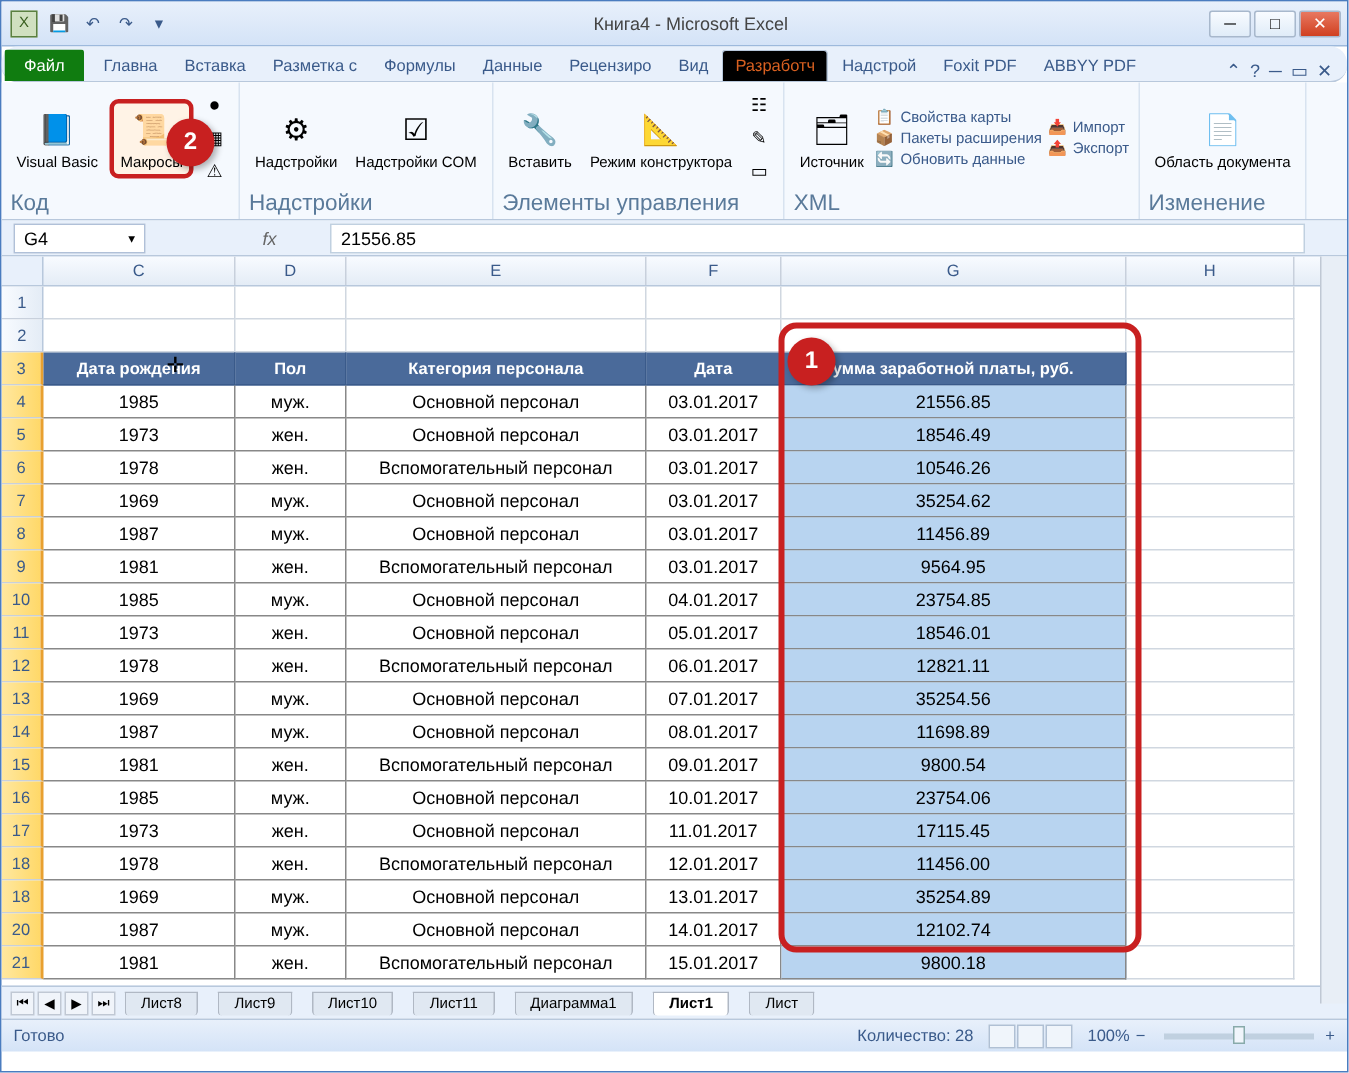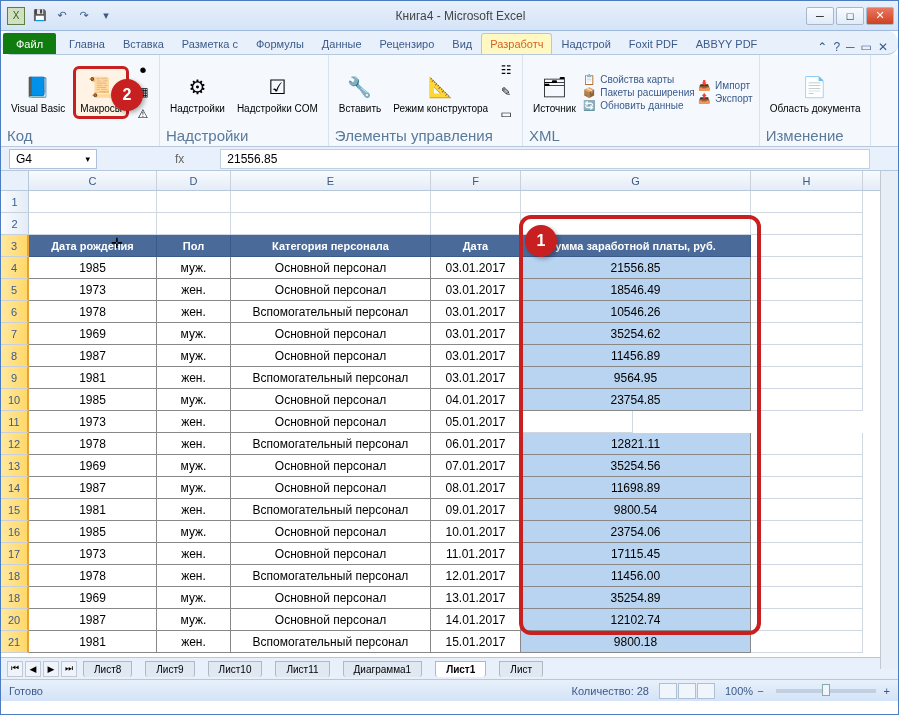--- a/index.html
+++ b/index.html
@@ -10,39 +10,39 @@
 .qat { display: flex; gap: 4px; align-items: center; }
 .qat-btn { width: 18px; height: 18px; display: flex; align-items: center; justify-content: center; font-size: 11px; color: #3a5a8a; }
 .title-text { flex: 1; text-align: center; font-size: 12px; color: #444; }
 .win-controls { display: flex; gap: 2px; margin-right: 4px; }
 .win-btn { width: 28px; height: 18px; border: 1px solid #a8b8cc; border-radius: 2px; display: flex; align-items: center; justify-content: center; font-size: 11px; background: linear-gradient(#f8fbff,#e0ecf8); }
 .win-btn.close { background: linear-gradient(#e87860,#d04020); color: #fff; }
 
 .ribbon-tabs { height: 24px; background: #e8f0fb; display: flex; align-items: flex-end; border-bottom: 1px solid #b8c8dc; padding-left: 2px; font-size: 11px; border-radius: 11px; }
 .ribbon-tab { padding: 4px 8px; color: #3a5a8a; cursor: pointer; border: 1px solid transparent; border-bottom: none; }
 .ribbon-tab.file { background: #107c10; color: #fff; border-radius: 2px 2px 0 0; padding: 4px 12px; margin-right: 4px; }
-.ribbon-tab.active { background: #fef9c3; border-color: #b8c8dc; border-top-left-radius: 3px; border-top-right-radius: 3px; color: #d86020; }
+.ribbon-tab.active { background: #000000; border-color: #b8c8dc; border-top-left-radius: 3px; border-top-right-radius: 3px; color: #d86020; }
 .ribbon-tabs .right-icons { margin-left: auto; display: flex; gap: 6px; padding-right: 10px; color: #3a5a8a; font-size: 12px; }
 
 .ribbon-body { height: 92px; background: #f5f9fe; border-bottom: 1px solid #b8c8dc; display: flex; font-size: 10px; }
 .ribbon-group { border-right: 1px solid #d8e3f0; padding: 3px 6px 2px; display: flex; flex-direction: column; }
 .ribbon-group-content { flex: 1; display: flex; align-items: center; gap: 4px; }
 .ribbon-group-label { text-align: left; color: #5a7a9a; font-size: 15px; padding-top: 1px; }
 .big-btn { display: flex; flex-direction: column; align-items: center; padding: 2px 4px; cursor: pointer; border-radius: 3px; }
 .big-btn .ico { width: 32px; height: 32px; display: flex; align-items: center; justify-content: center; font-size: 20px; }
 .big-btn .lbl { font-size: 10px; text-align: center; line-height: 1.1; }
 .big-btn.highlighted { border: 3px solid #c82020; border-radius: 6px; background: #fff3e6; }
 .small-btns { display: flex; flex-direction: column; gap: 2px; }
 .small-btn { width: 20px; height: 20px; display: flex; align-items: center; justify-content: center; font-size: 12px; }
 .xml-list { display: flex; flex-direction: column; gap: 2px; font-size: 10px; color: #3a5a8a; }
 .xml-item { display: flex; align-items: center; gap: 4px; }
 
 .formula-bar { height: 24px; background: #e8f0fb; border-bottom: 1px solid #b8c8dc; display: flex; align-items: center; padding: 0 28px 0 8px; font-size: 12px; gap: 28px; }
 .name-box { width: 88px; height: 20px; background: #fff; border: 1px solid #b0c0d8; padding: 0 6px; display: flex; align-items: center; justify-content: space-between; }
-.fx-label { margin: 0 8px 0 50px; color: #666; }
+.fx-label { margin: 0 8px 0 50px; font-style: italic; color: #666; }
 .formula-input { flex: 1; background: #fff; border: 1px solid #c0d0e0; height: 20px; padding: 0 6px; display: flex; align-items: center; }
 
 .sheet-area { position: relative; height: 486px; overflow: hidden; display: flex; flex-direction: column; }
 .col-headers { display: flex; height: 20px; background: linear-gradient(#f8fbff,#e4ecf6); border-bottom: 1px solid #b8c8dc; font-size: 11px; }
 .corner { width: 28px; border-right: 1px solid #b8c8dc; background: #e8f0fb; }
 .col-h { border-right: 1px solid #c8d0dc; display: flex; align-items: center; justify-content: center; color: #3a5a8a; }
 .rows-container { flex: 1; overflow: hidden; }
 .row { display: flex; height: 22px; }
 .row-h { width: 28px; background: linear-gradient(90deg,#f8fbff,#e4ecf6); border-right: 1px solid #b8c8dc; border-bottom: 1px solid #c8d0dc; display: flex; align-items: center; justify-content: center; font-size: 11px; color: #3a5a8a; }
 .row-h.data { background: linear-gradient(90deg,#ffe8a0,#ffd868); border-right: 2px solid #e8a030; }
@@ -304,20 +304,21 @@
     <div class="cell table-data center col-F">04.01.2017</div>
     <div class="cell table-data center selected col-G">23754.85</div>
     <div class="cell col-H"></div>
       </div>
       <div class="row">
         <div class="row-h data">11</div>
     <div class="cell table-data center col-C">1973</div>
     <div class="cell table-data center col-D">жен.</div>
     <div class="cell table-data center col-E">Основной персонал</div>
     <div class="cell table-data center col-F">05.01.2017</div>
+    <div class="cell table-data center selected col-G">18546.01</div>
     <div class="cell col-H"></div>
       </div>
       <div class="row">
         <div class="row-h data">12</div>
     <div class="cell table-data center col-C">1978</div>
     <div class="cell table-data center col-D">жен.</div>
     <div class="cell table-data center col-E">Вспомогательный персонал</div>
     <div class="cell table-data center col-F">06.01.2017</div>
     <div class="cell table-data center selected col-G">12821.11</div>
     <div class="cell col-H"></div>

